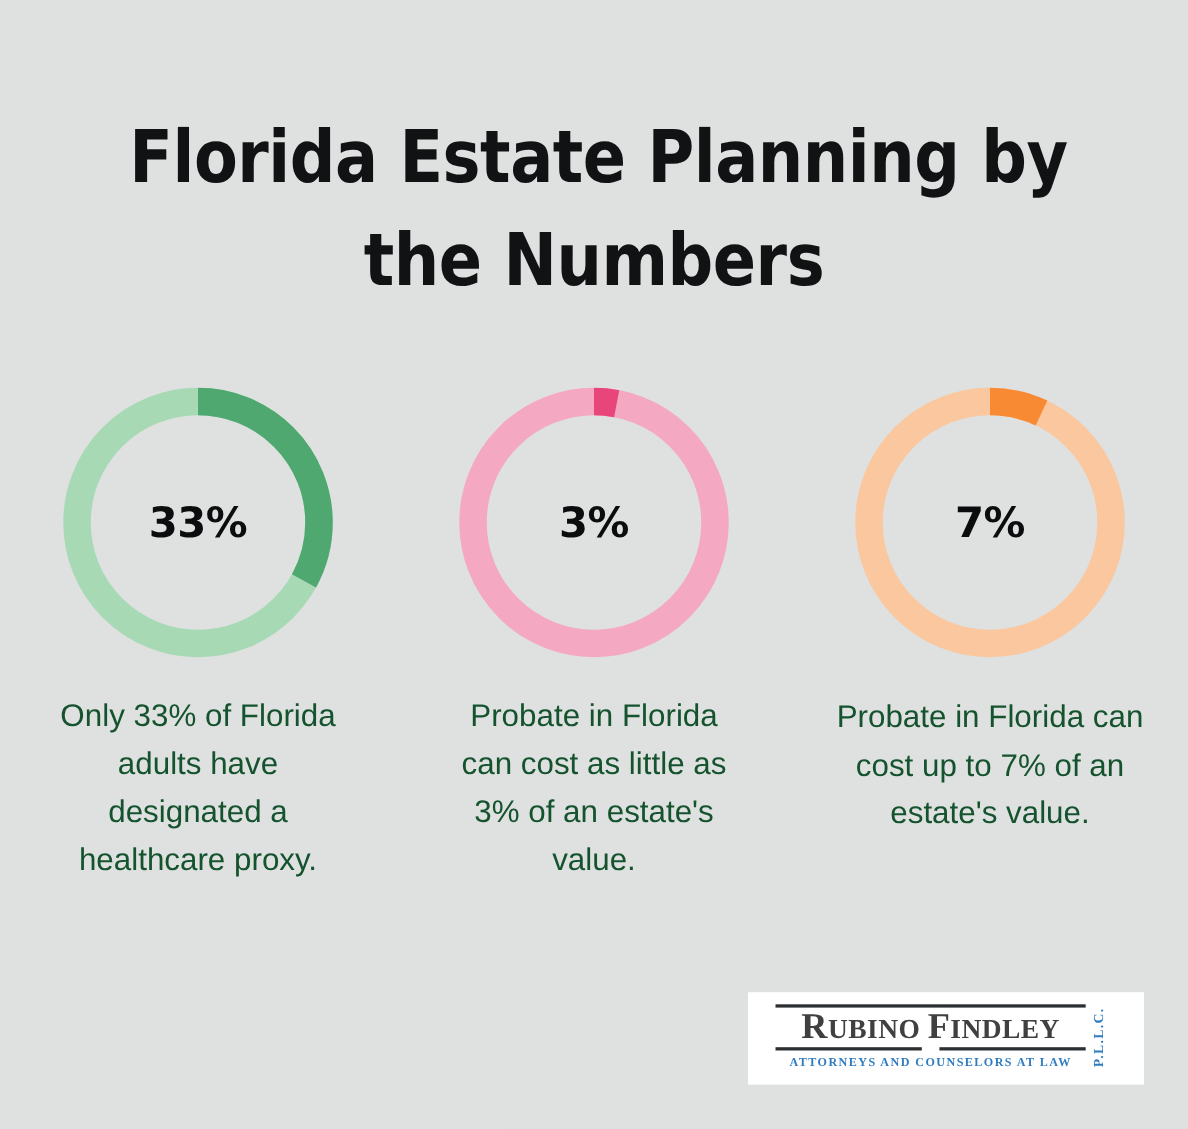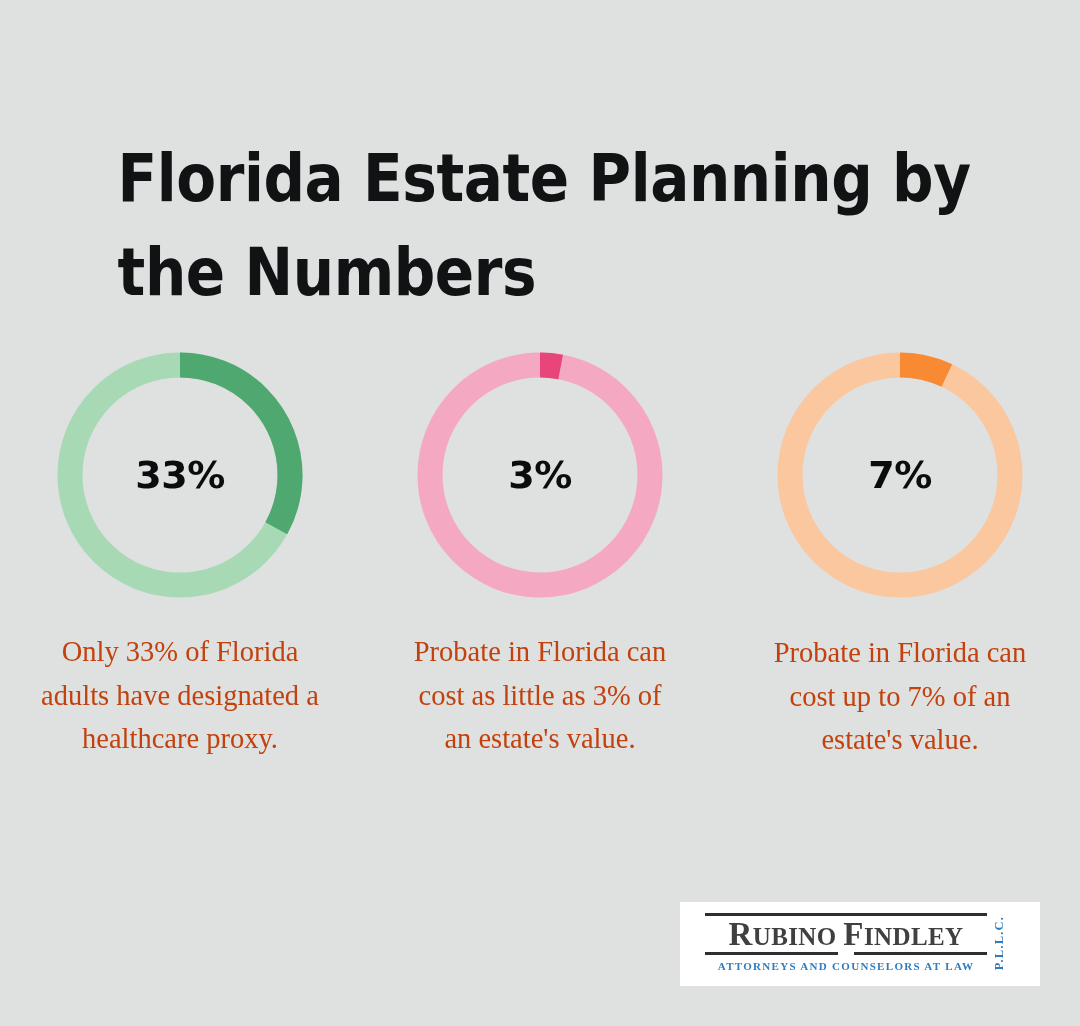--- a/index.html
+++ b/index.html
@@ -20,22 +20,21 @@
     inset: 0;
     background: #dfe0e0;
   }
 
   
   .title-block {
     position: absolute;
     top: 96px;
     left: 60px;
     width: 960px;
-    text-align: left;
-    margin-top: 36px;
+    text-align: center;
   }
   .title-line {
     font-family: "DejaVu Sans", sans-serif;
     font-weight: 700;
     font-size: 66px;
     line-height: 1.42;
     letter-spacing: -0.5px;
     color: #111214;
     white-space: nowrap;
     transform: scaleX(0.88);
@@ -77,24 +76,24 @@
     align-items: center;
     justify-content: center;
     font-family: "DejaVu Sans", sans-serif;
     font-weight: 700;
     font-size: 38px;
     color: #0b0c0d;
     letter-spacing: -0.5px;
   }
   .stat-caption {
     margin-top: 32px;
-    font-family: Liberation Serif, serif;
+    font-family: Liberation Sans, sans-serif;
     font-size: 28.5px;
     line-height: 1.53;
-    color: #c2410c;
+    color: #14532d;
     text-align: center;
     max-width: 300px;
   }
   .stat-col.col-1 .stat-caption { max-width: 290px; }
   .stat-col.col-2 .stat-caption { max-width: 270px; }
   .stat-col.col-3 .stat-caption { max-width: 280px; margin-top: 33px; }
 
   
   .logo-box {
     position: absolute;

